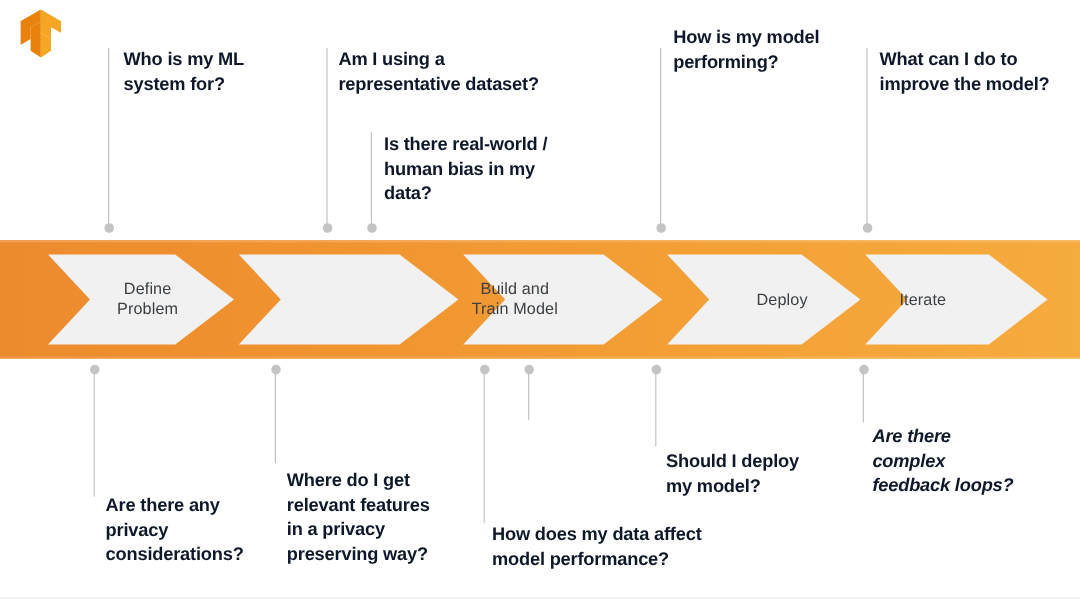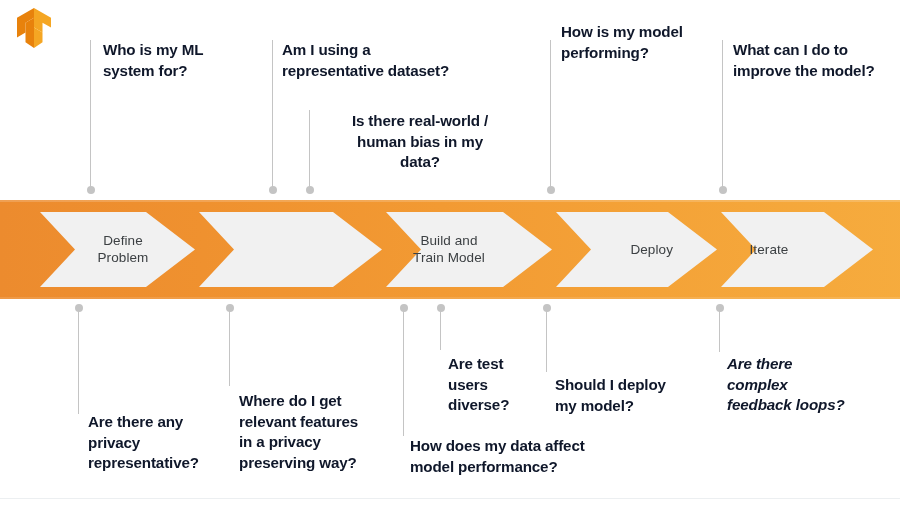--- a/index.html
+++ b/index.html
@@ -139,21 +139,21 @@
 
   <div class="conn" style="left:722px; top:40px; height:148px;"></div>
   <div class="dot" style="left:719px; top:186px;"></div>
 
   <div class="q" style="left:103px; top:40px; width:175px;">Who is my ML
 system for?</div>
 
   <div class="q" style="left:282px; top:40px; width:245px;">Am I using a
 representative dataset?</div>
 
-  <div class="q" style="left:320px; top:111px; width:200px;text-align:center;">Is there real-world /
+  <div class="q" style="left:320px; top:111px; width:200px;">Is there real-world /
 human bias in my
 data?</div>
 
   <div class="q" style="left:561px; top:22px; width:190px;">How is my model
 performing?</div>
 
   <div class="q" style="left:733px; top:40px; width:180px;">What can I do to
 improve the model?</div>
 
   <div id="band">
@@ -170,21 +170,21 @@
 
       <polygon fill="#f1f1f1" points="556,12 668,12 717,49.5 668,87 556,87 591,49.5"></polygon>
 
       <polygon fill="#f1f1f1" points="721,12 824,12 873,49.5 824,87 721,87 756,49.5"></polygon>
     </svg>
 
     <div class="stage-label" style="left:68px; top:32px; width:110px;">Define
 Problem</div>
 
 
-    <div class="stage-label" style="left:388px; top:32px; width:122px;">Build and
+    <div class="stage-label" style="left:368px; top:32px; width:122px;">Build and
 Train Model</div>
 
     <div class="stage-label" style="left:555px; top:41px; width:118px;text-align:right;">Deploy</div>
 
     <div class="stage-label" style="left:710px; top:41px; width:118px;">Iterate</div>
   </div>
 
   <div class="dot" style="left:75px; top:304px;"></div>
   <div class="conn" style="left:78px; top:310px; height:104px;"></div>
 
@@ -198,30 +198,27 @@
   <div class="conn" style="left:440px; top:310px; height:40px;"></div>
 
   <div class="dot" style="left:543px; top:304px;"></div>
   <div class="conn" style="left:546px; top:310px; height:62px;"></div>
 
   <div class="dot" style="left:716px; top:304px;"></div>
   <div class="conn" style="left:719px; top:310px; height:42px;"></div>
 
   <div class="q" style="left:88px; top:412px; width:160px;">Are there any
 privacy
-representative?</div>
+considerations?</div>
 
   <div class="q" style="left:239px; top:391px; width:165px;">Where do I get
 relevant features
 in a privacy
 preserving way?</div>
 
-  <div class="q" style="left:448px; top:354px; width:100px;">Are test
-users
-diverse?</div>
 
   <div class="q" style="left:410px; top:436px; width:230px;">How does my data affect
 model performance?</div>
 
   <div class="q" style="left:555px; top:375px; width:170px;">Should I deploy
 my model?</div>
 
   <div class="q" style="left:727px; top:354px; width:170px;font-style:italic;">Are there
 complex
 feedback loops?</div>

